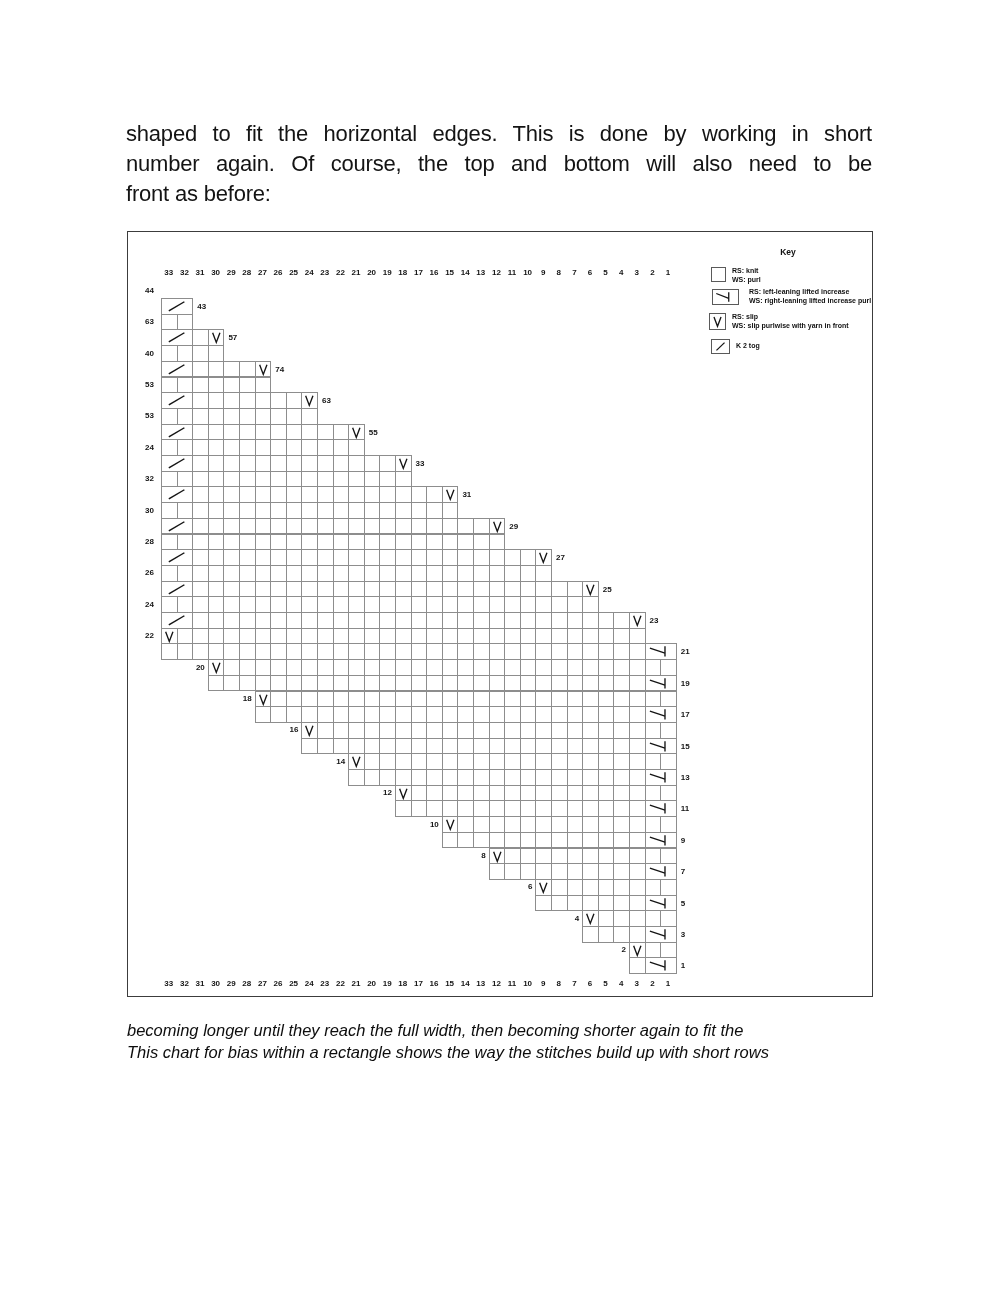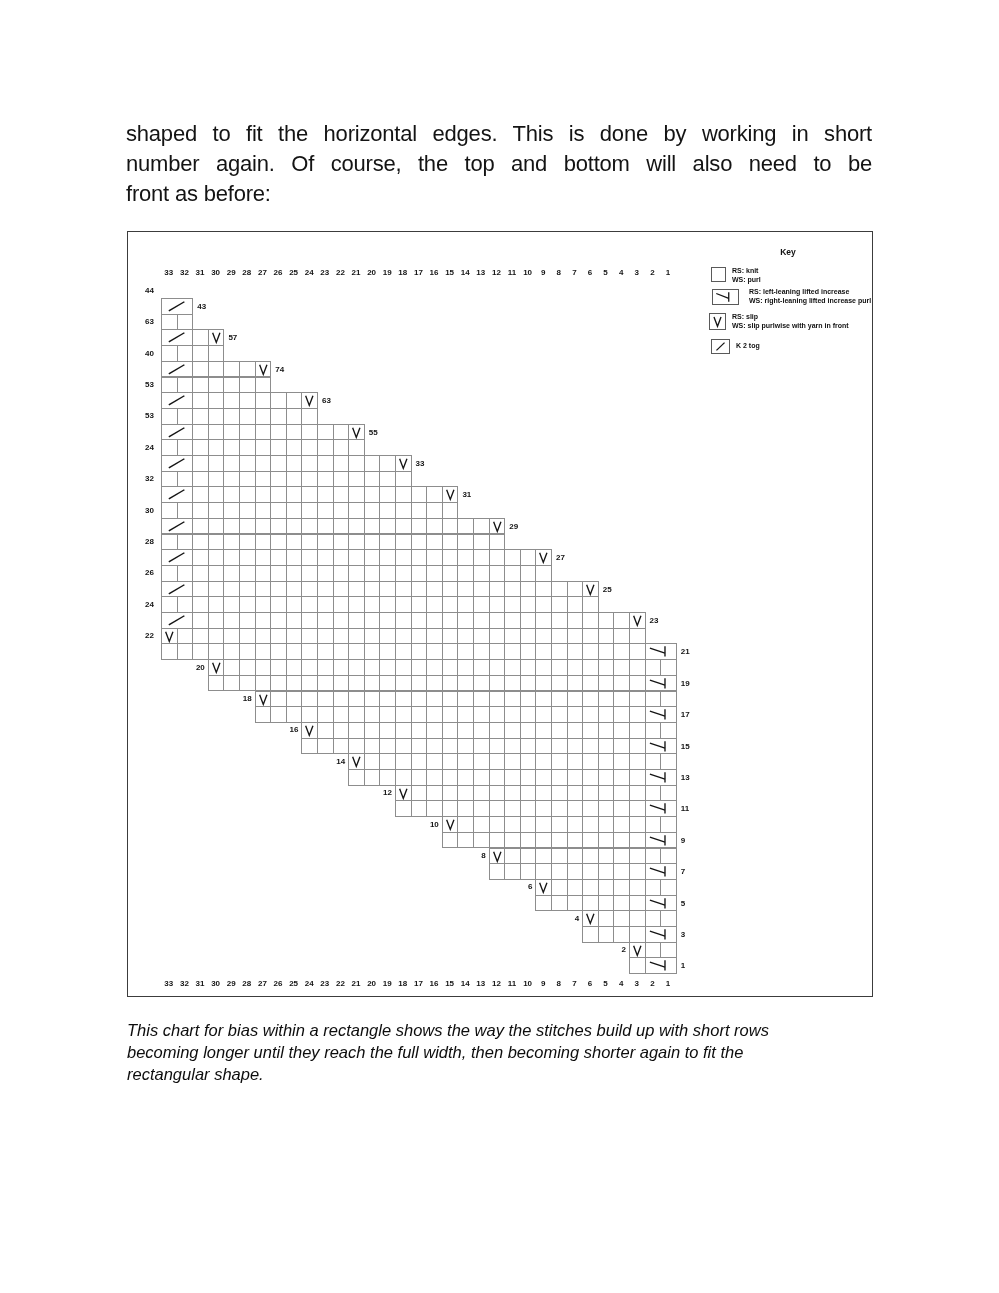--- a/index.html
+++ b/index.html
@@ -1060,18 +1060,17 @@
           <svg viewBox="0 0 31 16" preserveAspectRatio="none">
             <line x1="4" y1="4.5" x2="19.5" y2="10" stroke="#151515" stroke-width="1.4"></line>
             <line x1="19.5" y1="2.5" x2="19.5" y2="13.5" stroke="#151515" stroke-width="1.4"></line>
           </svg>
         </div>
         <div class="num rownum" style="left: 552.8px; top: 726.4px; width: 20px;">1</div>
       </div>
   </div>
 
   <div class="caption">
+    <div>becoming longer until they reach the full width, then becoming shorter again to fit the</div>
     <div>This chart for bias within a rectangle shows the way the stitches build up with short rows</div>
-    <div>becoming longer until they reach the full width, then becoming shorter again to fit the</div>
-    <div>rectangular shape.</div>
   </div>
 
 </div>
 
 </body></html>

